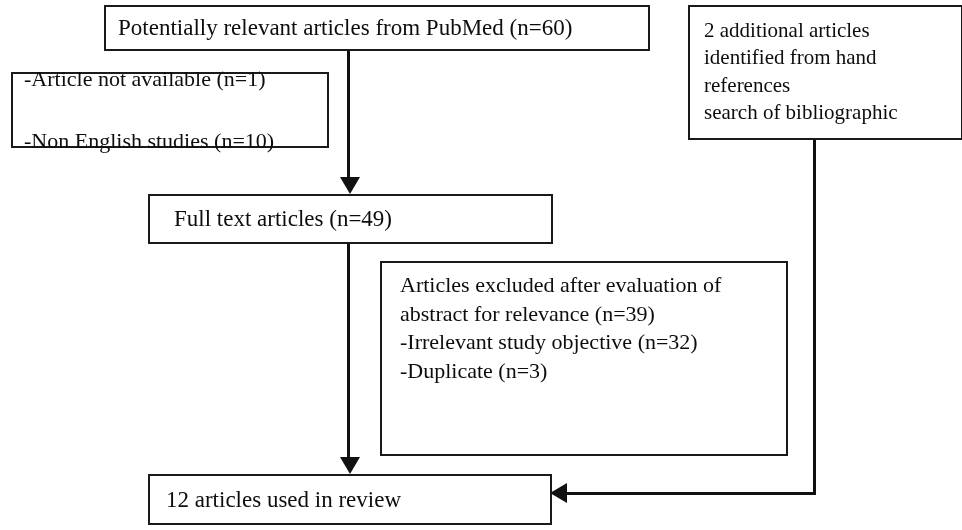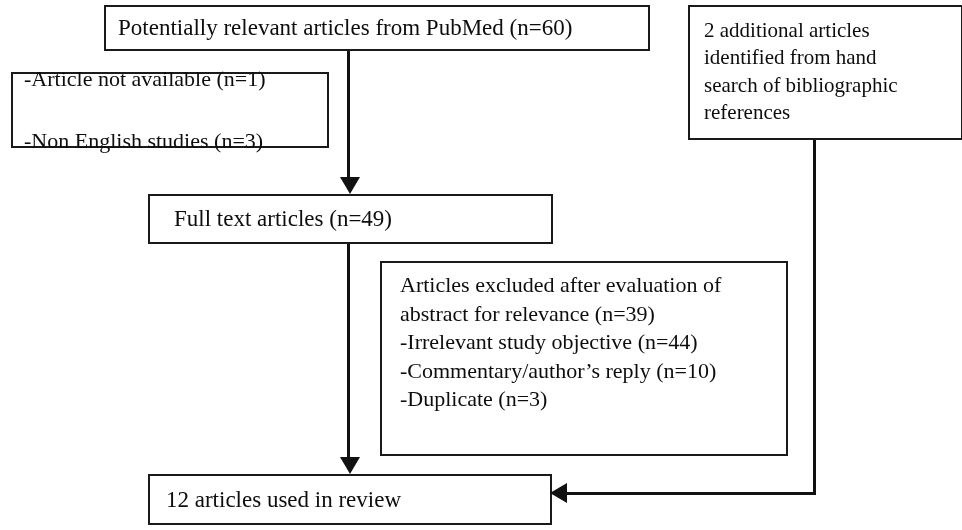--- a/index.html
+++ b/index.html
@@ -107,39 +107,38 @@
 <body>
 
 <div id="canvas">
 
   <div class="box" id="box-pubmed">
     <span class="line">Potentially relevant articles from PubMed (n=60)</span>
   </div>
 
   <div class="box" id="box-excluded-initial">
     <span class="line">-Article not available (n=1)</span>
-    <span class="line">-Non English studies (n=3)</span>
+    <span class="line">-Non English studies (n=10)</span>
   </div>
 
   <div class="box" id="box-hand-search">
     <span class="line">2 additional articles</span>
     <span class="line">identified from hand</span>
+    <span class="line">references</span>
     <span class="line">search of bibliographic</span>
-    <span class="line">references</span>
   </div>
 
   <div class="box" id="box-fulltext">
     <span class="line">Full text articles (n=49)</span>
   </div>
 
   <div class="box" id="box-excluded-abstract">
     <span class="line">Articles excluded after evaluation of</span>
     <span class="line">abstract for relevance (n=39)</span>
-    <span class="line">-Irrelevant study objective (n=44)</span>
-    <span class="line">-Commentary/author’s reply (n=10)</span>
+    <span class="line">-Irrelevant study objective (n=32)</span>
     <span class="line">-Duplicate (n=3)</span>
   </div>
 
   <div class="box" id="box-included">
     <span class="line">12 articles used in review</span>
   </div>
 
   <div class="vline" id="conn-pubmed-fulltext-line"></div>
   <div class="arrowhead-down" id="conn-pubmed-fulltext-head"></div>
 

